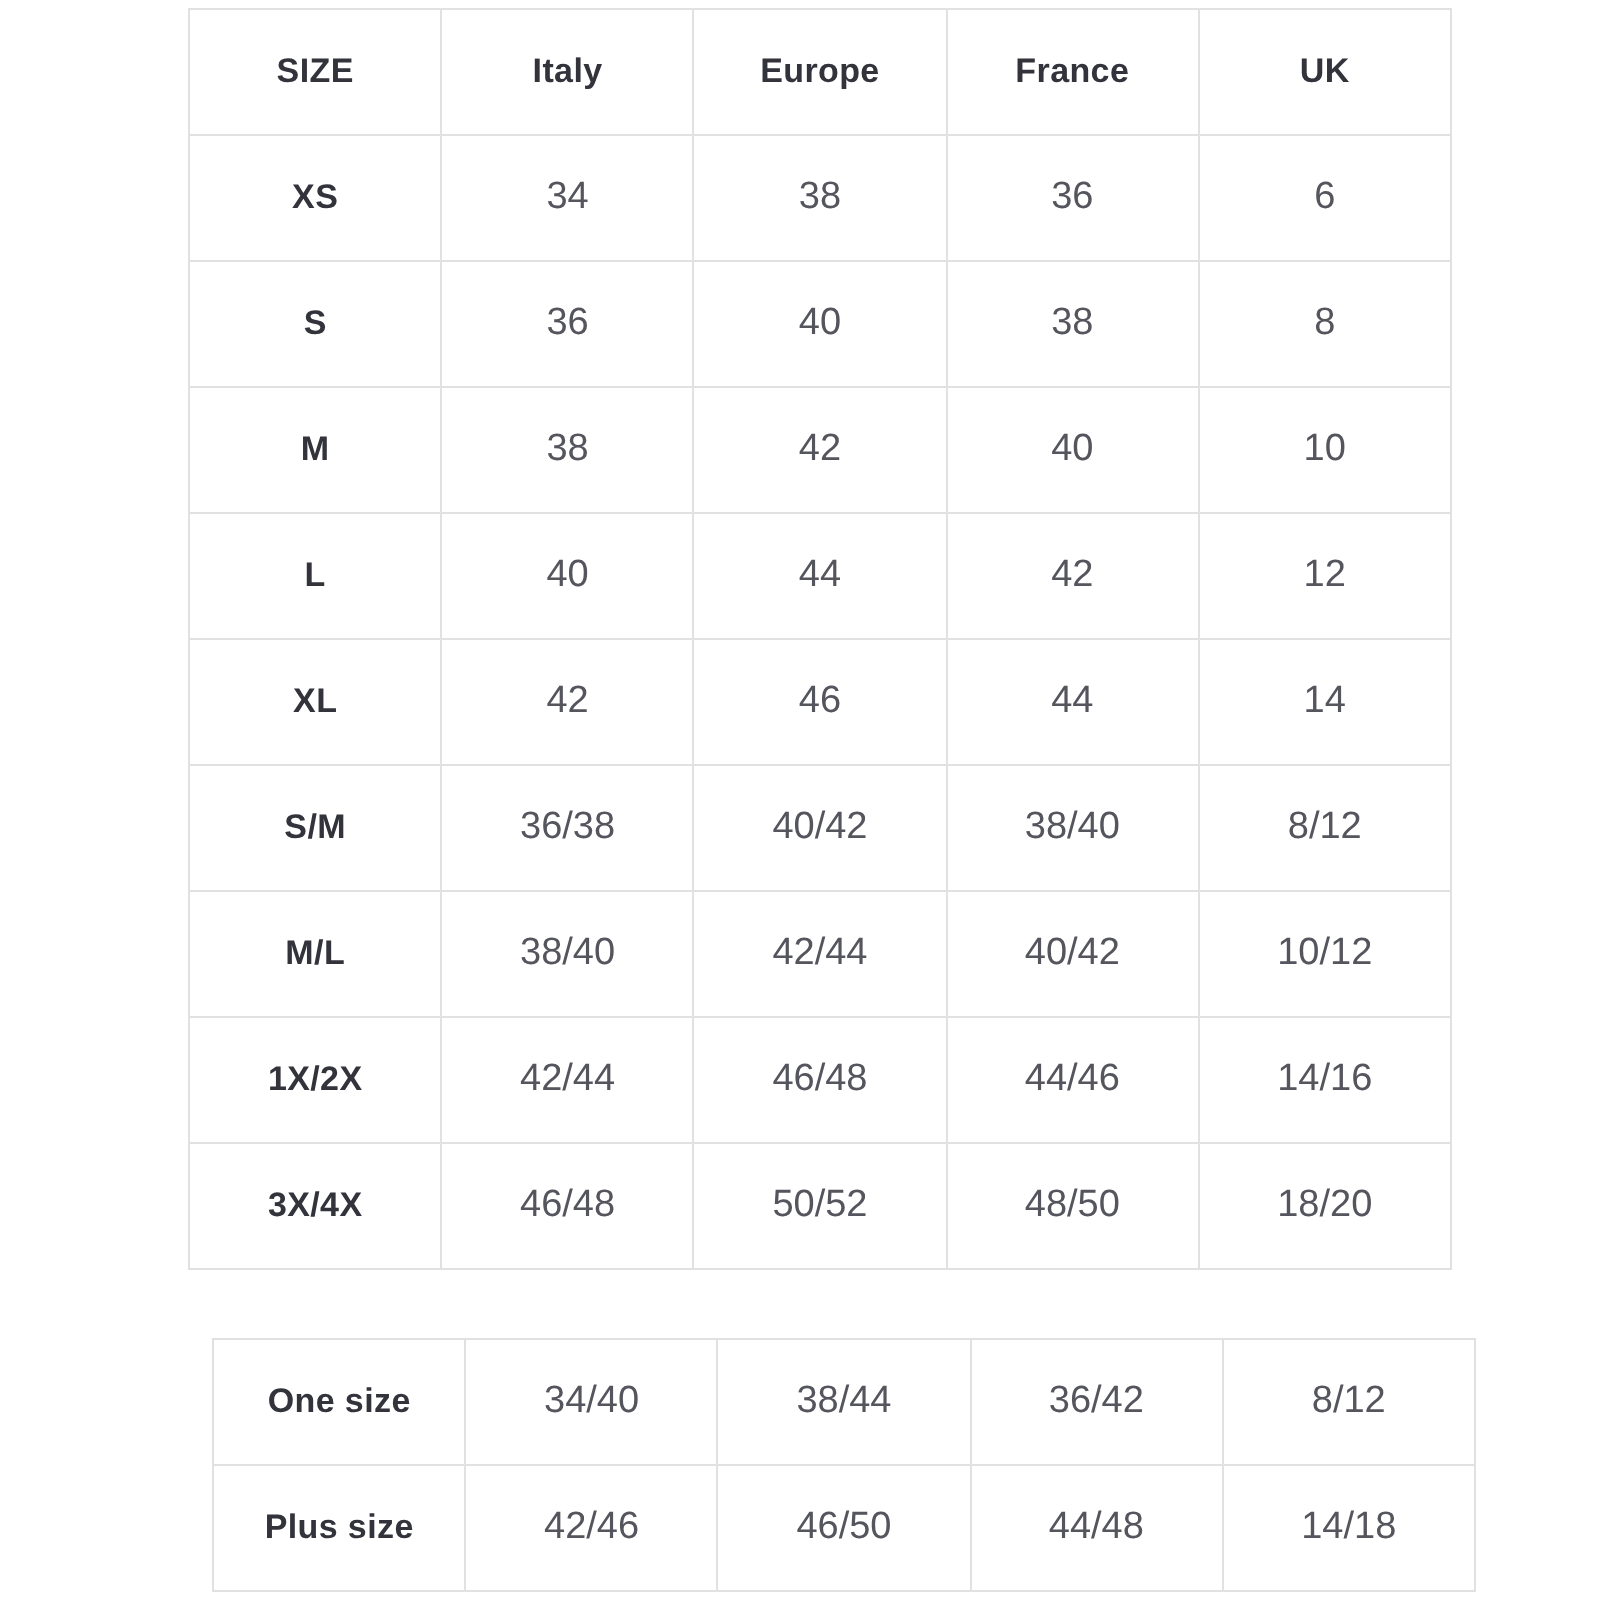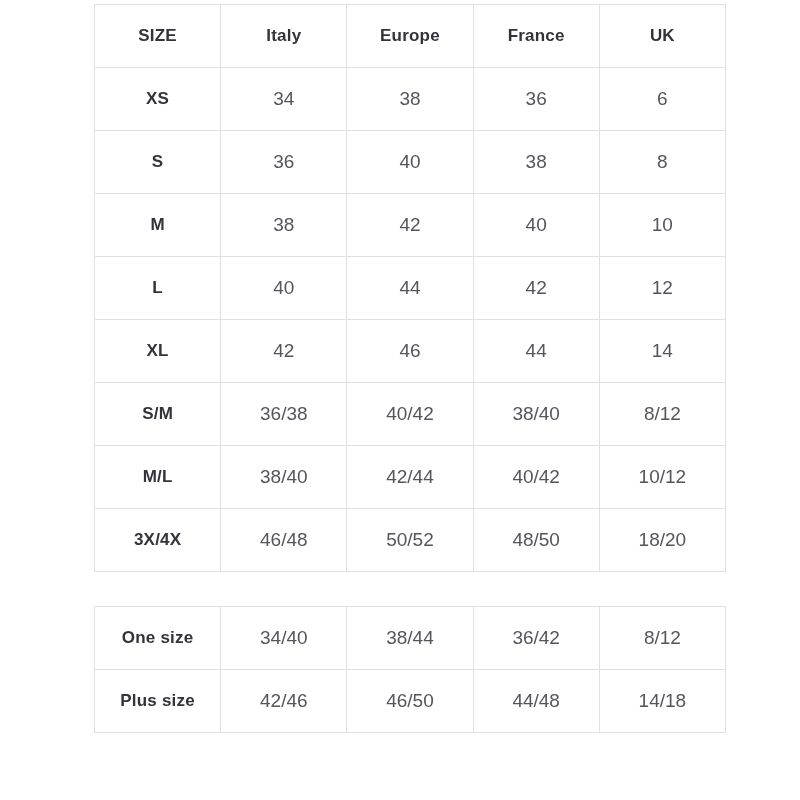--- a/index.html
+++ b/index.html
@@ -22,20 +22,21 @@
     width: 584px;
   }
   table.size-chart {
     width: 632px;
     border-collapse: collapse;
     table-layout: fixed;
     background: #ffffff;
   }
   table.size-chart.secondary {
     margin-top: 34px;
+    margin-left: 12px;
   }
   table.size-chart th,
   table.size-chart td {
     border: 1px solid #e1e1e1;
     height: 62px;
     text-align: center;
     vertical-align: middle;
     padding: 0;
     overflow: hidden;
   }
@@ -118,20 +119,27 @@
             <td class="value">8/12</td>
           </tr>
           <tr>
             <td class="size-label">M/L</td>
             <td class="value">38/40</td>
             <td class="value">42/44</td>
             <td class="value">40/42</td>
             <td class="value">10/12</td>
           </tr>
           <tr>
+            <td class="size-label">1X/2X</td>
+            <td class="value">42/44</td>
+            <td class="value">46/48</td>
+            <td class="value">44/46</td>
+            <td class="value">14/16</td>
+          </tr>
+          <tr>
             <td class="size-label">3X/4X</td>
             <td class="value">46/48</td>
             <td class="value">50/52</td>
             <td class="value">48/50</td>
             <td class="value">18/20</td>
           </tr>
         </tbody>
     </table>
 
     <table class="size-chart secondary">

